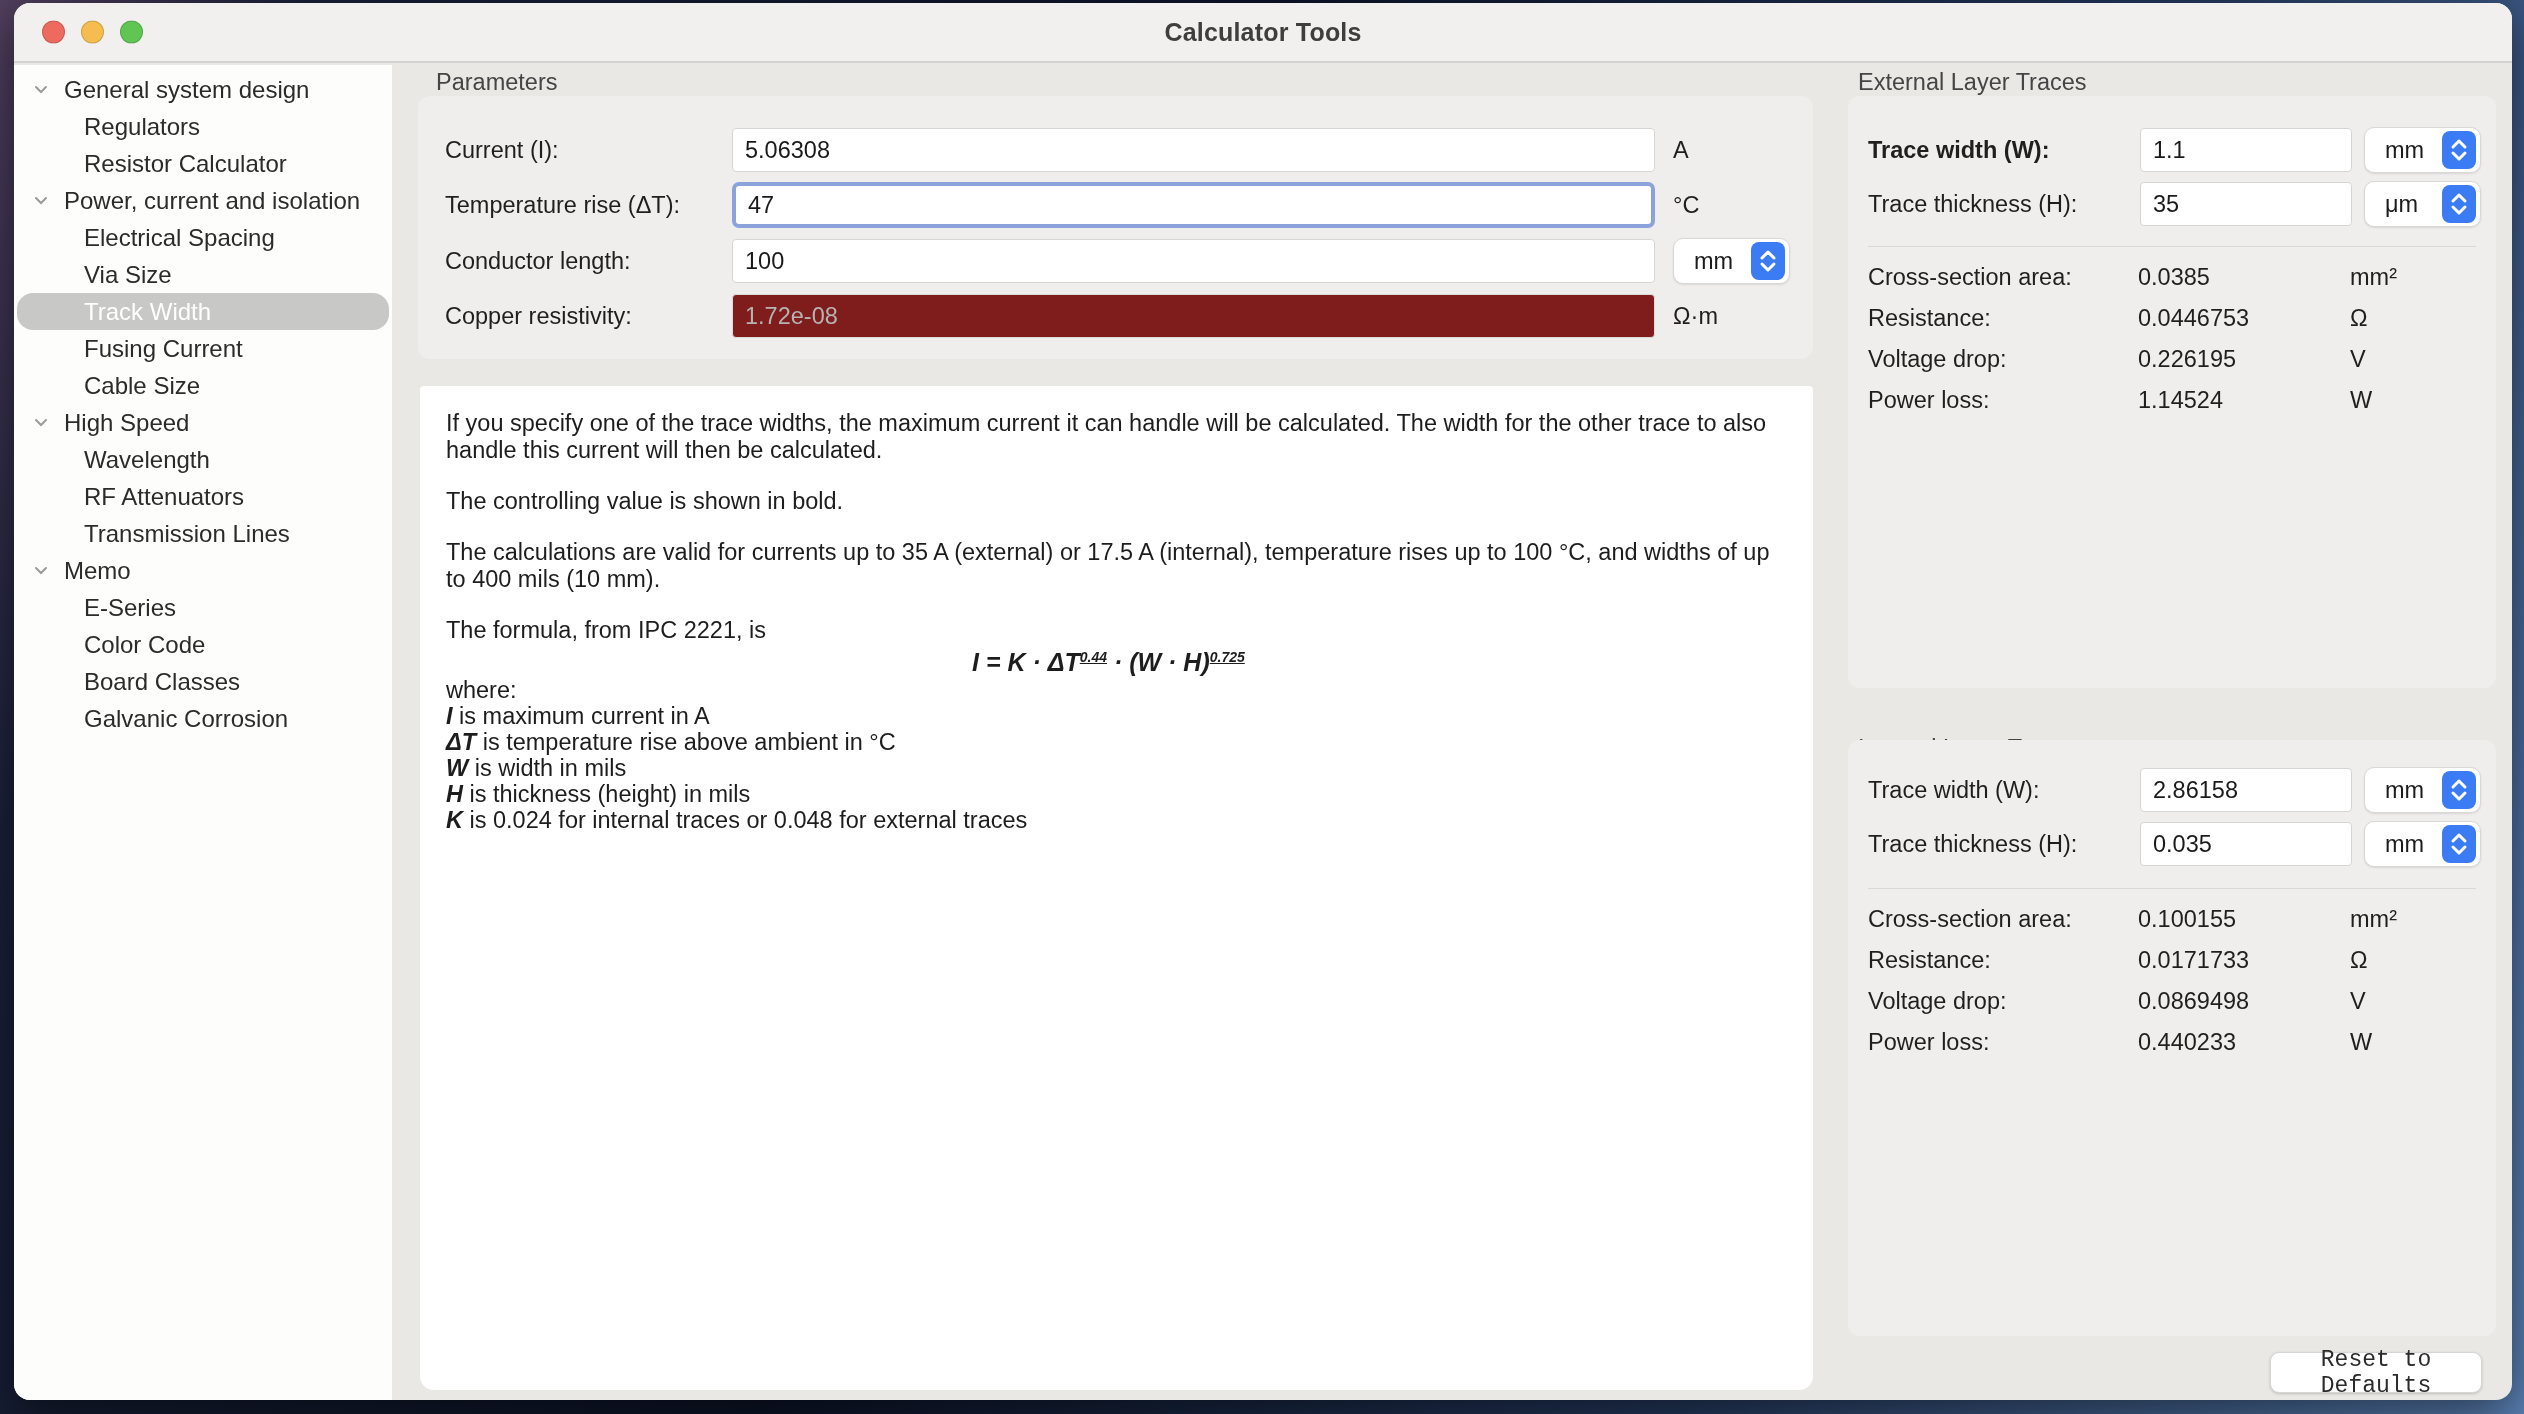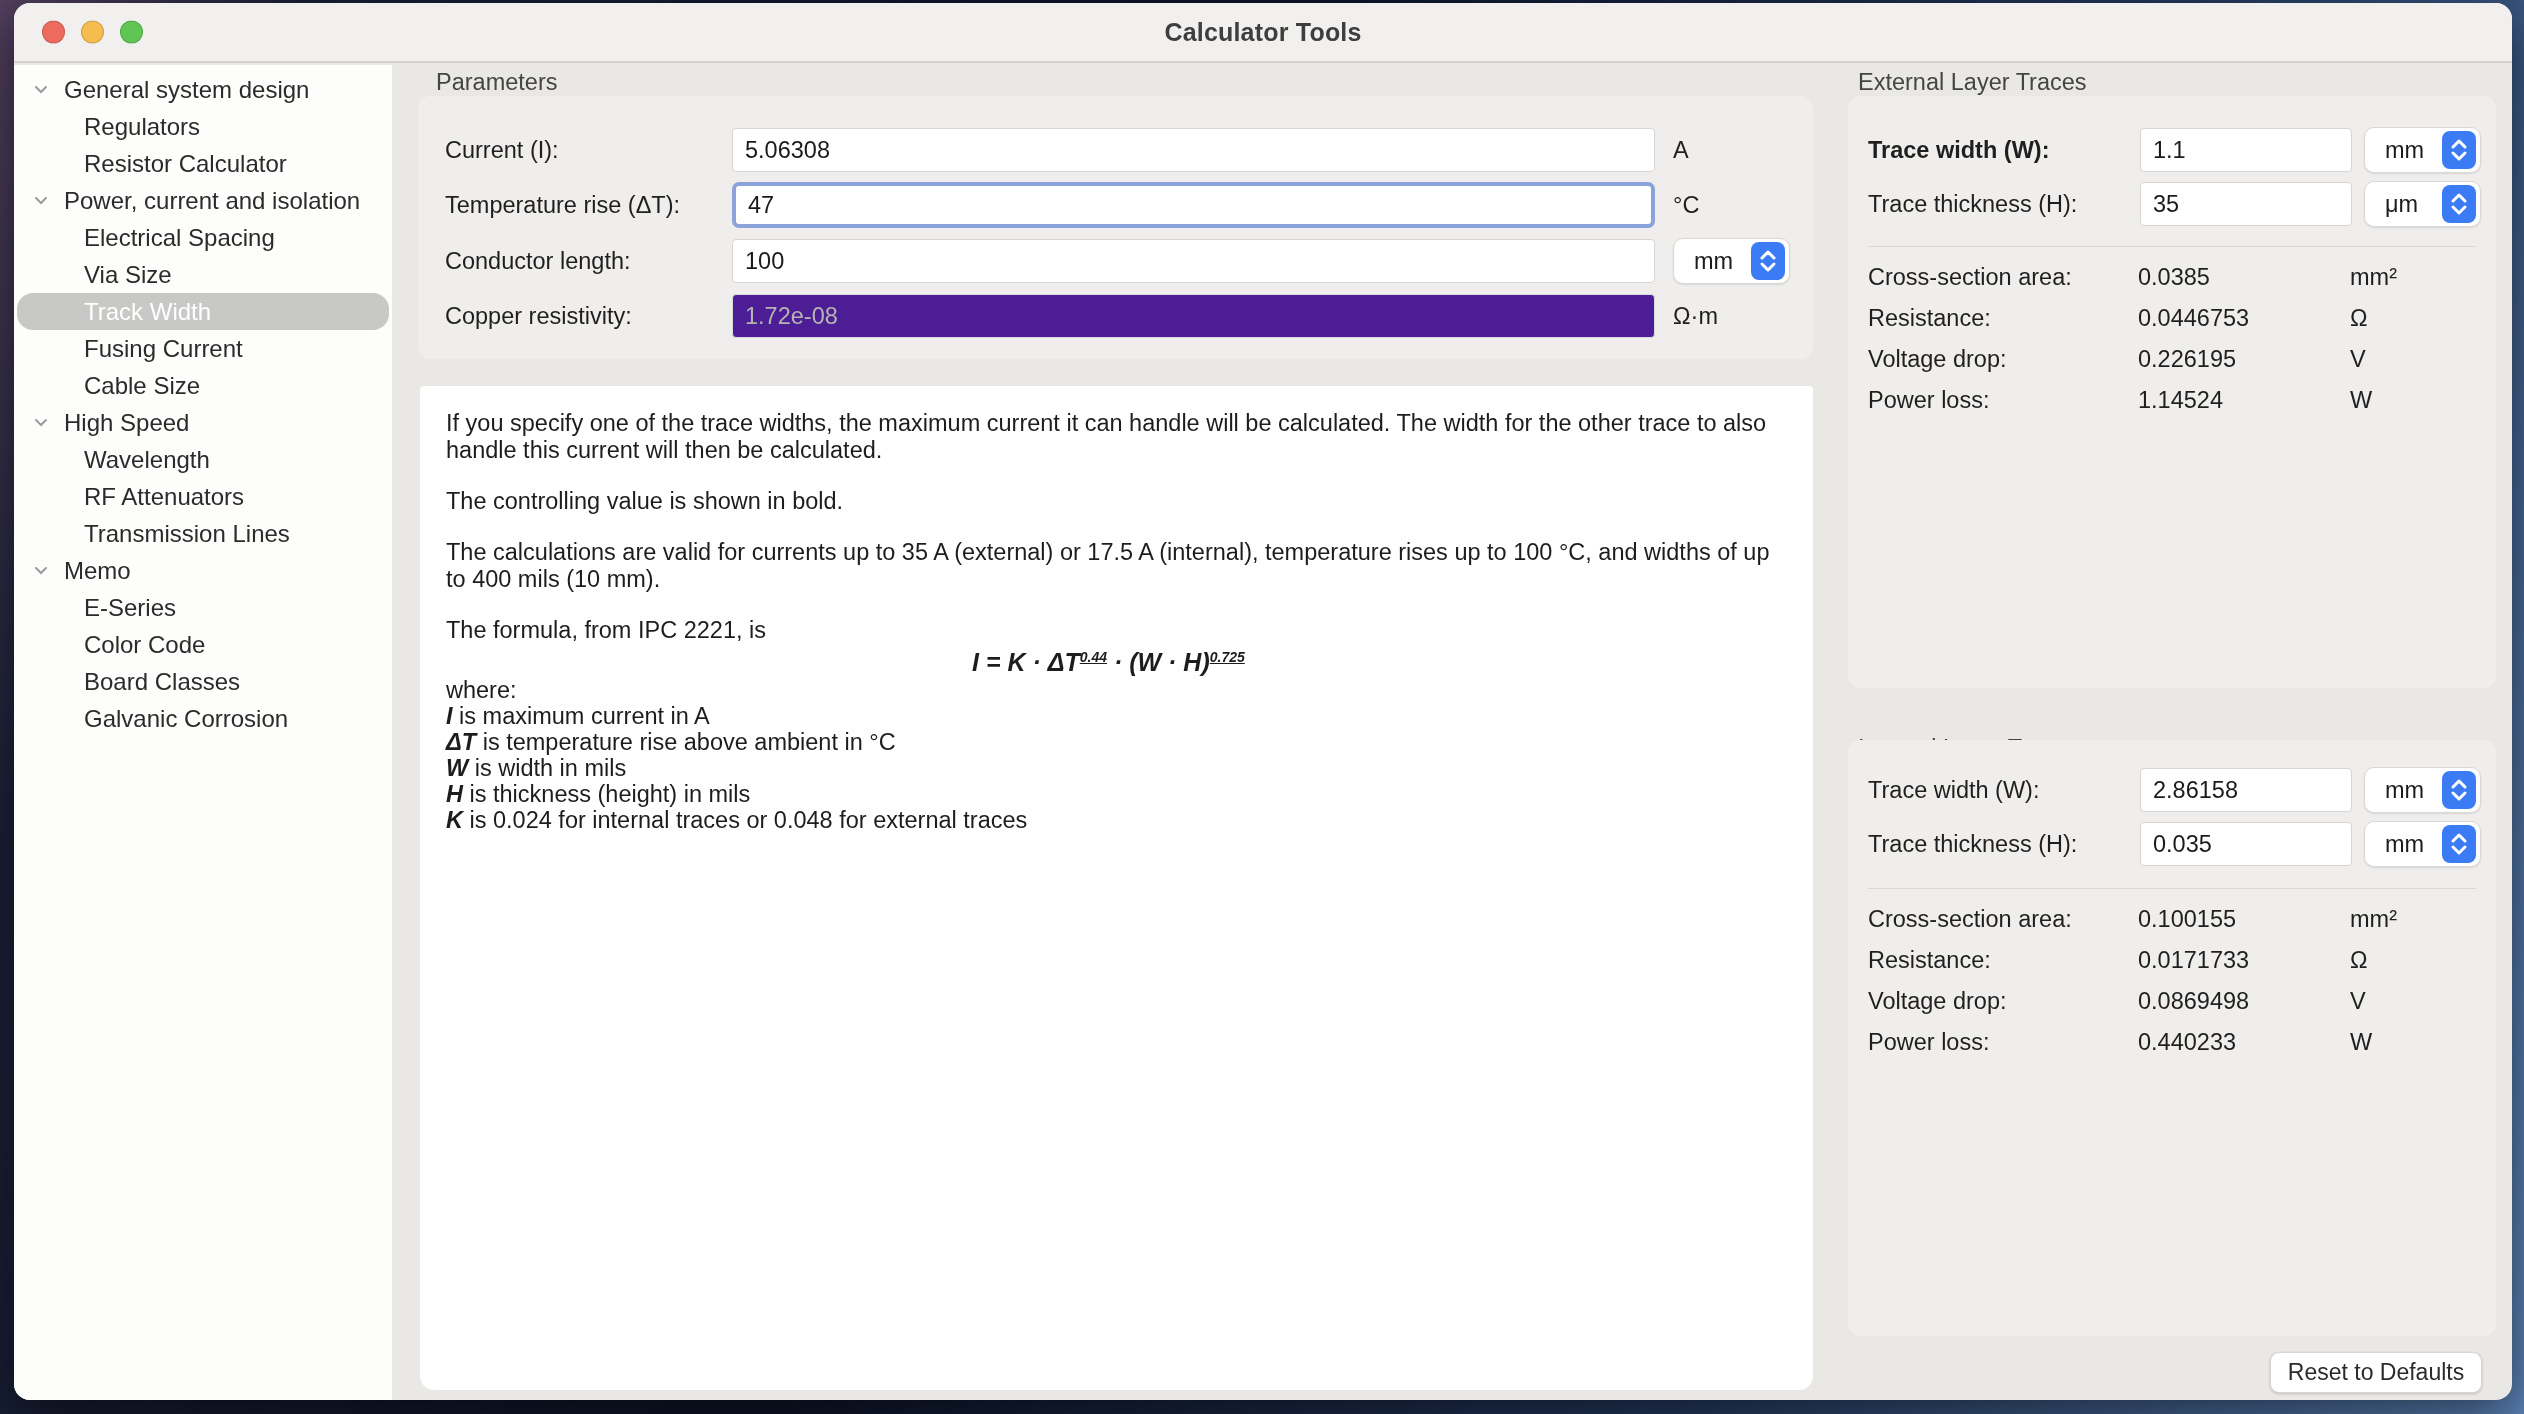--- a/index.html
+++ b/index.html
@@ -57,21 +57,21 @@
     row-gap:10px; align-items:center;
   }
   .params-rows .flabel { font-size:23.5px; color:#1f1f1f; }
   .finput {
     width:100%; height:44px; background:#ffffff;
     border:1px solid #d6d5d3; border-radius:4px;
     font-family:"Liberation Sans", sans-serif; font-size:23.5px; color:#1a1a1a;
     padding:0 12px; outline:none;
   }
   .finput.focused { height:46px; border:4px solid #8ca2da; border-radius:7px; }
-  .finput.disabled { background:#4c1d95; color:#b5b4b2; border-color:#dcdbd9; }
+  .finput.disabled { background:#7f1d1d; color:#b5b4b2; border-color:#dcdbd9; }
   .unitcell { padding-left:18px; font-size:23.5px; color:#1f1f1f; white-space:nowrap; }
 
   .unit-select {
     width:117px; height:46px; background:#ffffff; border:1px solid #d9d8d6;
     border-radius:10px; box-shadow:0 1px 2px rgba(0,0,0,.10);
     display:flex; align-items:center; justify-content:space-between;
     padding:0 4px 0 20px; cursor:default;
   }
   .unit-select .uval { font-size:23.5px; color:#1c1c1c; }
 
@@ -109,21 +109,21 @@
   }
   .res-external { top:259px; }
   .res-internal { top:901px; }
   .results > div { height:30px; display:flex; align-items:center; font-size:23.5px; color:#1f1f1f; white-space:nowrap; }
 
   
   .reset-btn {
     position:absolute; left:2256px; top:1349px; width:212px; height:41px;
     background:#ffffff; border:1px solid #d6d5d3; border-radius:9px;
     box-shadow:0 1px 3px rgba(0,0,0,.18);
-    font-family:Liberation Sans, sans-serif; font-size:23px; color:#2b2b2b;
+    font-family:Liberation Mono, monospace; font-size:23px; color:#2b2b2b;
     display:flex; align-items:center; justify-content:center; cursor:default;
   }
 </style>
 </head>
 <body>
 
 <div class="window">
 
   <div class="titlebar">
     <div class="traffic">

